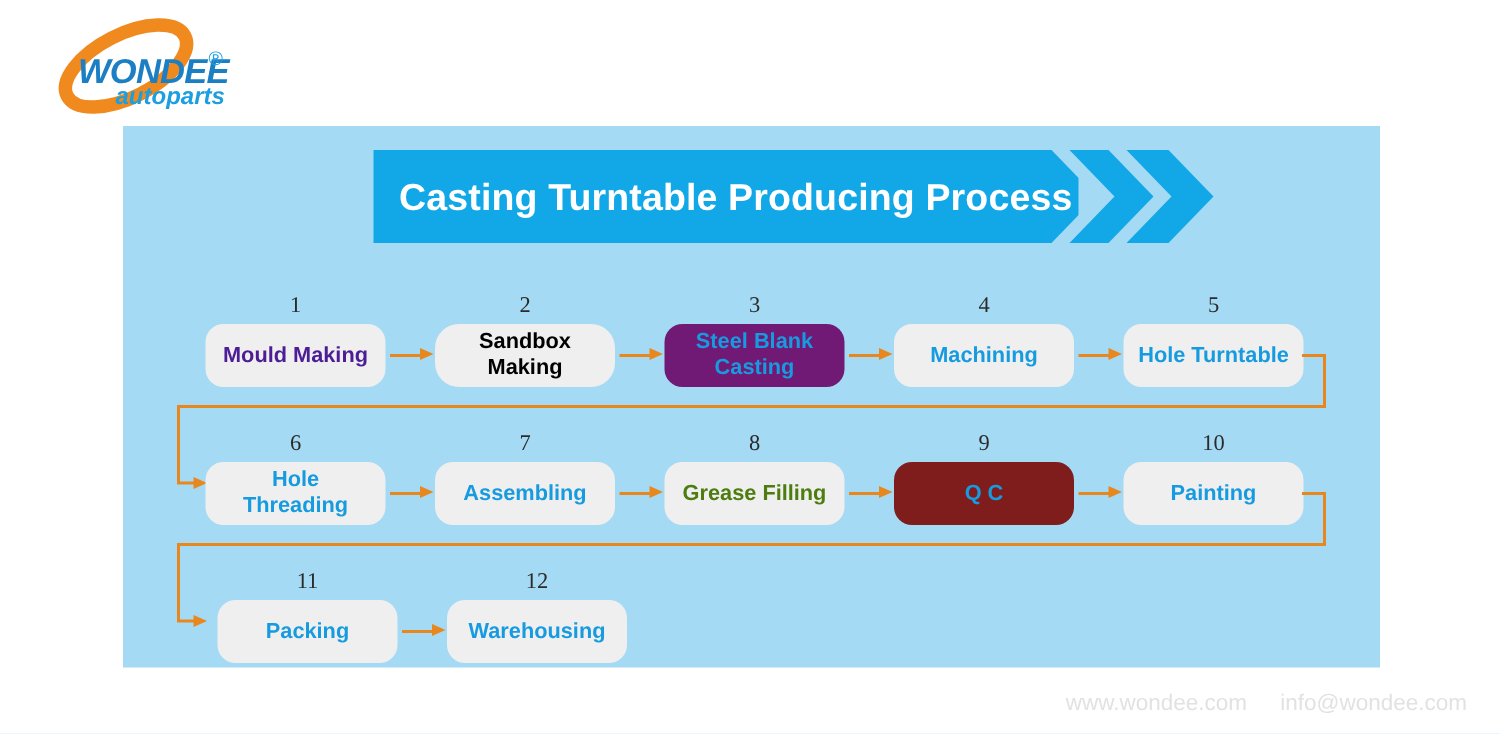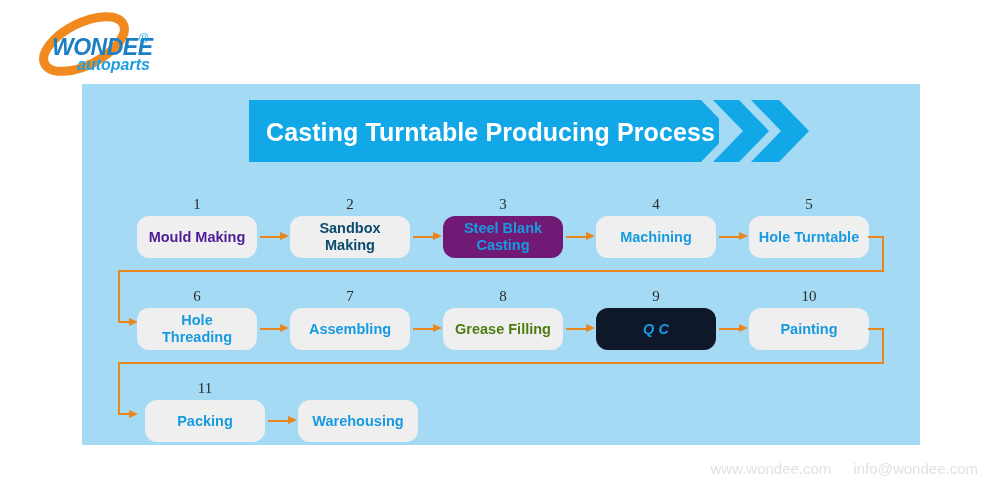--- a/index.html
+++ b/index.html
@@ -199,21 +199,21 @@
     <div class="cell" style="left:0px;">
       <div class="num" style="color: rgb(43, 43, 43);">1</div>
       <div class="box" style="background: rgb(239, 239, 239); color: #4c1d95;">Mould Making</div>
     </div>
     <div class="connector" style="left:123px;">
       <div class="shaft" style="background: rgb(232, 135, 30);"></div>
         <div class="head" style="border-left-color: rgb(232, 135, 30);"></div>
     </div>
     <div class="cell" style="left:153px;">
       <div class="num" style="color: rgb(43, 43, 43);">2</div>
-      <div class="box two-line" style="background: rgb(239, 239, 239); color: #0c4a6e;">Sandbox<br>Making</div>
+      <div class="box two-line" style="background: rgb(239, 239, 239); color: #000000; border-radius: 16px;">Sandbox<br>Making</div>
     </div>
     <div class="connector" style="left:276px;">
       <div class="shaft" style="background: rgb(232, 135, 30);"></div>
         <div class="head" style="border-left-color: rgb(232, 135, 30);"></div>
     </div>
     <div class="cell" style="left:306px;">
       <div class="num" style="color: rgb(43, 43, 43);">3</div>
       <div class="box two-line" style="background: #701a75; color: rgb(23, 155, 224);">Steel Blank<br>Casting</div>
     </div>
     <div class="connector" style="left:429px;">
@@ -263,21 +263,21 @@
     <div class="cell" style="left:306px;">
       <div class="num" style="color: rgb(43, 43, 43);">8</div>
       <div class="box" style="background: rgb(239, 239, 239); color: #4d7c0f;">Grease Filling</div>
     </div>
     <div class="connector" style="left:429px;">
       <div class="shaft" style="background: rgb(232, 135, 30);"></div>
         <div class="head" style="border-left-color: rgb(232, 135, 30);"></div>
     </div>
     <div class="cell" style="left:459px;">
       <div class="num" style="color: rgb(43, 43, 43);">9</div>
-      <div class="box" style="background: #0f172a; color: rgb(23, 155, 224); font-style: italic;">Q C</div>
+      <div class="box" style="background: #7f1d1d; color: rgb(23, 155, 224);">Q C</div>
     </div>
     <div class="connector" style="left:582px;">
       <div class="shaft" style="background: rgb(232, 135, 30);"></div>
         <div class="head" style="border-left-color: rgb(232, 135, 30);"></div>
     </div>
     <div class="cell" style="left:612px;">
       <div class="num" style="color: rgb(43, 43, 43);">10</div>
       <div class="box" style="background: rgb(239, 239, 239); color: rgb(23, 155, 224);">Painting</div>
     </div>
   </div>
@@ -294,20 +294,21 @@
   <div class="row" style="left:63px; top:316px; width:760px;">
     <div class="cell" style="left:0px;">
       <div class="num" style="color: rgb(43, 43, 43);">11</div>
       <div class="box" style="background: rgb(239, 239, 239); color: rgb(23, 155, 224);">Packing</div>
     </div>
     <div class="connector" style="left:123px;">
       <div class="shaft" style="background: rgb(232, 135, 30);"></div>
         <div class="head" style="border-left-color: rgb(232, 135, 30);"></div>
     </div>
     <div class="cell" style="left:153px;">
+      <div class="num" style="color: rgb(43, 43, 43);">12</div>
       <div class="box" style="background: rgb(239, 239, 239); color: rgb(23, 155, 224);">Warehousing</div>
     </div>
   </div>
 
 </div>
 
 <div id="footer">
   <span>www.wondee.com</span>
   <span>info@wondee.com</span>
 </div>

